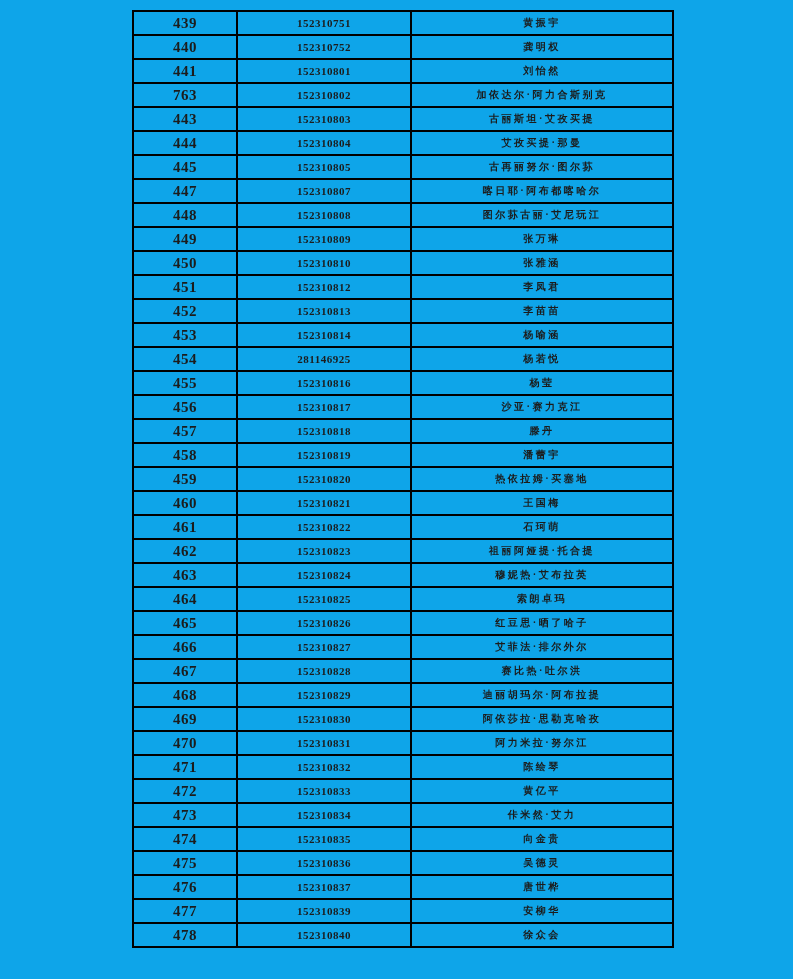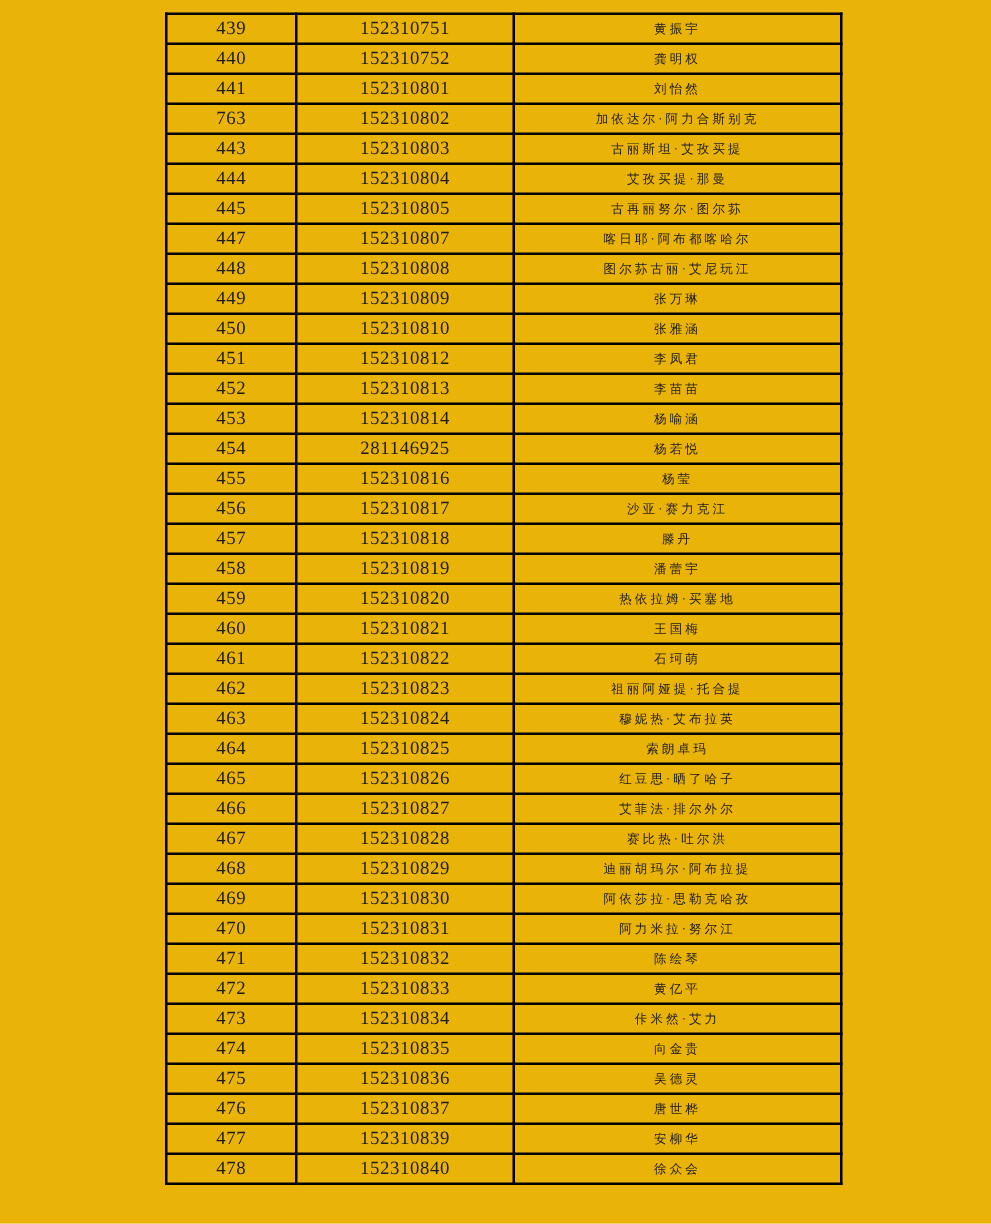--- a/index.html
+++ b/index.html
@@ -8,21 +8,22 @@
     background: #ffffff;
     width: 793px;
     height: 979px;
     overflow: hidden;
     font-family: "Liberation Serif", "DejaVu Serif", serif;
   }
   .page {
     position: relative;
     width: 793px;
     height: 979px;
-    background: #eab308;
+    background: #0ea5e9;
+    font-weight: bold;
   }
   .table-wrap {
     position: absolute;
     left: 132px;
     top: 10px;
   }
   table.roster {
     border-collapse: collapse;
     table-layout: fixed;
   }
@@ -36,21 +37,21 @@
     white-space: nowrap;
     overflow: hidden;
   }
   td.seq-cell {
     width: 102px;
     font-size: 15px;
     letter-spacing: 0.5px;
   }
   td.id-cell {
     width: 172px;
-    font-size: 15px;
+    font-size: 11px;
     letter-spacing: 0.5px;
   }
   td.name-cell {
     width: 260px;
     font-size: 10px;
     letter-spacing: 2.5px;
   }
 </style>
 </head>
 <body>

